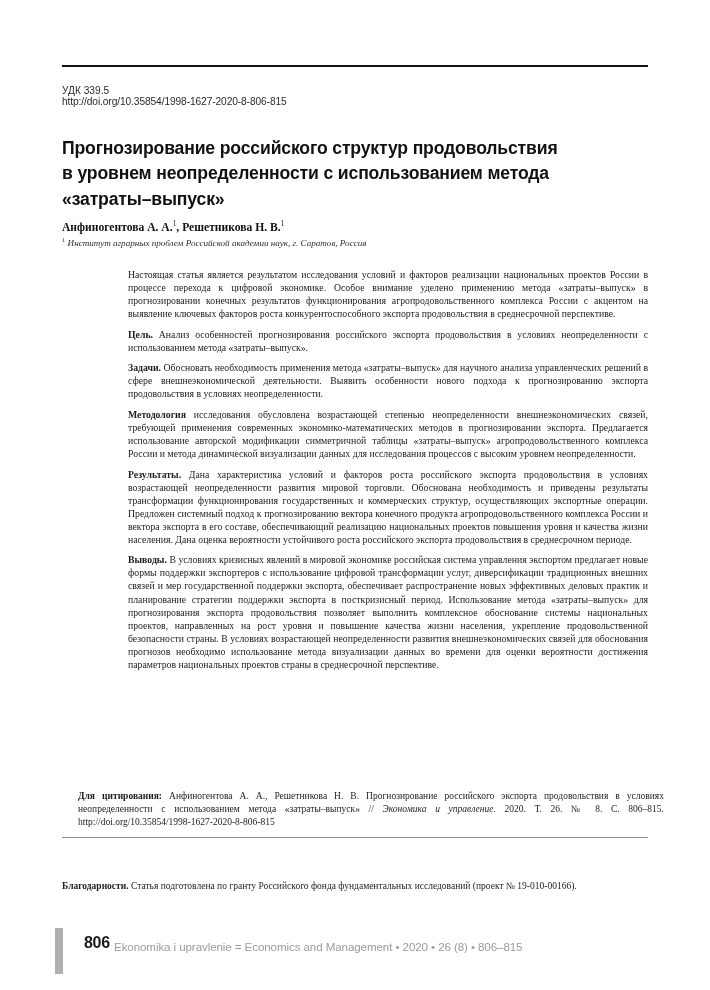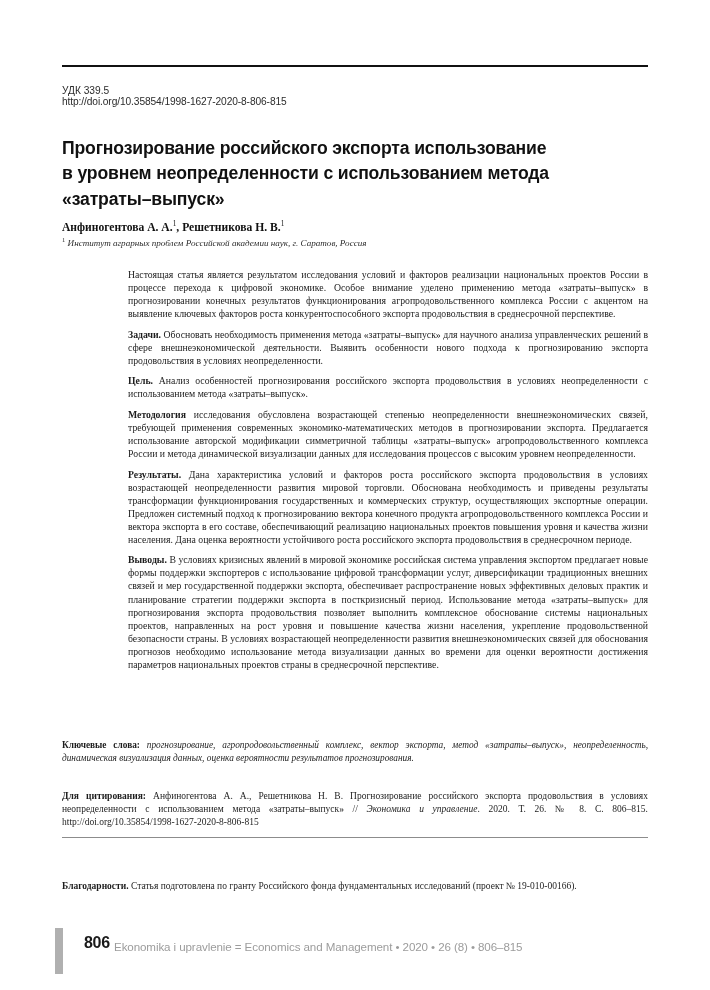--- a/index.html
+++ b/index.html
@@ -121,21 +121,21 @@
     line-height: 12.6px;
     text-align: justify;
     color: #1d1d1d;
     font-style: italic;
   }
   .keywords .lead { font-style: normal; font-weight: bold; }
 
   
   .citation {
     position: absolute;
-    left: 62px;
+    left: 78px;
     top: 790px;
     width: 586px;
     font-family: "Liberation Serif", "DejaVu Serif", serif;
     font-size: 9.5px;
     line-height: 12.9px;
     text-align: justify;
     color: #1d1d1d;
   }
   .citation .lead { font-weight: bold; }
   .citation .ital { font-style: italic; }
@@ -201,39 +201,38 @@
 <div class="page">
 
   <div class="rule-top"></div>
 
   <div class="meta-row">
     <span class="udk">УДК 339.5</span>
     <span class="doi">http://doi.org/10.35854/1998-1627-2020-8-806-815</span>
   </div>
 
   <h1 class="title">
-    <span>Прогнозирование российского экспорта использование</span><br>
+    <span>Прогнозирование российского структур продовольствия</span><br>
     <span>в уровнем неопределенности с использованием метода</span><br>
     <span>«затраты–выпуск»</span>
   </h1>
 
   <div class="authors"><span>Анфиногентова А. А.</span><sup>1</sup><span>, Решетникова Н. В.</span><sup>1</sup></div>
 
   <div class="affiliation"><sup>1</sup> <span>Институт аграрных проблем Российской академии наук, г. Саратов, Россия</span></div>
 
   <div class="abstract">
     <p>Настоящая статья является результатом исследования условий и факторов реализации национальных проектов России в процессе перехода к цифровой экономике. Особое внимание уделено применению метода «затраты–выпуск» в прогнозировании конечных результатов функционирования агропродовольственного комплекса России с акцентом на выявление ключевых факторов роста конкурентоспособного экспорта продовольствия в среднесрочной перспективе.</p>
+    <p><b>Цель.</b><span> Анализ особенностей прогнозирования российского экспорта продовольствия в условиях неопределенности с использованием метода «затраты–выпуск».</span></p>
     <p><b>Задачи.</b><span> Обосновать необходимость применения метода «затраты–выпуск» для научного анализа управленческих решений в сфере внешнеэкономической деятельности. Выявить особенности нового подхода к прогнозированию экспорта продовольствия в условиях неопределенности.</span></p>
-    <p><b>Цель.</b><span> Анализ особенностей прогнозирования российского экспорта продовольствия в условиях неопределенности с использованием метода «затраты–выпуск».</span></p>
     <p><b>Методология</b><span> исследования обусловлена возрастающей степенью неопределенности внешнеэкономических связей, требующей применения современных экономико-математических методов в прогнозировании экспорта. Предлагается использование авторской модификации симметричной таблицы «затраты–выпуск» агропродовольственного комплекса России и метода динамической визуализации данных для исследования процессов с высоким уровнем неопределенности.</span></p>
     <p><b>Результаты.</b><span> Дана характеристика условий и факторов роста российского экспорта продовольствия в условиях возрастающей неопределенности развития мировой торговли. Обоснована необходимость и приведены результаты трансформации функционирования государственных и коммерческих структур, осуществляющих экспортные операции. Предложен системный подход к прогнозированию вектора конечного продукта агропродовольственного комплекса России и вектора экспорта в его составе, обеспечивающий реализацию национальных проектов повышения уровня и качества жизни населения. Дана оценка вероятности устойчивого роста российского экспорта продовольствия в среднесрочном периоде.</span></p>
     <p><b>Выводы.</b><span> В условиях кризисных явлений в мировой экономике российская система управления экспортом предлагает новые формы поддержки экспортеров с использование цифровой трансформации услуг, диверсификации традиционных внешних связей и мер государственной поддержки экспорта, обеспечивает распространение новых эффективных деловых практик и планирование стратегии поддержки экспорта в посткризисный период. Использование метода «затраты–выпуск» для прогнозирования экспорта продовольствия позволяет выполнить комплексное обоснование системы национальных проектов, направленных на рост уровня и повышение качества жизни населения, укрепление продовольственной безопасности страны. В условиях возрастающей неопределенности развития внешнеэкономических связей для обоснования прогнозов необходимо использование метода визуализации данных во времени для оценки вероятности достижения параметров национальных проектов страны в среднесрочной перспективе.</span></p>
   </div>
 
-  <div class="keywords"><span class="lead">Ключевые слова:</span><span> прогнозирование, агропродовольственный комплекс, вектор экспорта, метод «затраты–выпуск», неопределенность, динамическая визуализация данных, оценка вероятности результатов прогнозирования.</span></div>
 
   <div class="citation"><span class="lead">Для цитирования:</span><span> Анфиногентова А. А., Решетникова Н. В. Прогнозирование российского экспорта продовольствия в условиях неопределенности с использованием метода «затраты–выпуск» // </span><span class="ital">Экономика и управление</span><span>. 2020. Т. 26. № 8. С. 806–815. http://doi.org/10.35854/1998-1627-2020-8-806-815</span></div>
 
   <div class="rule-ack"></div>
 
   <div class="acknowledgements"><span class="lead">Благодарности.</span><span> Статья подготовлена по гранту Российского фонда фундаментальных исследований (проект № 19-010-00166).</span></div>
 
   <div class="footer-bar"></div>
   <div class="footer-page">806</div>
   <div class="footer-text">Ekonomika i upravlenie = Economics and Management • 2020 • 26 (8) • 806–815</div>

